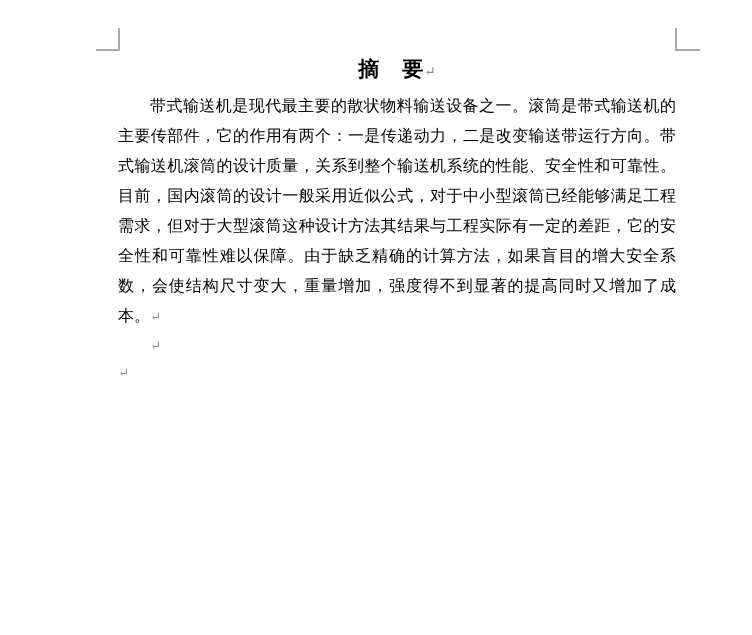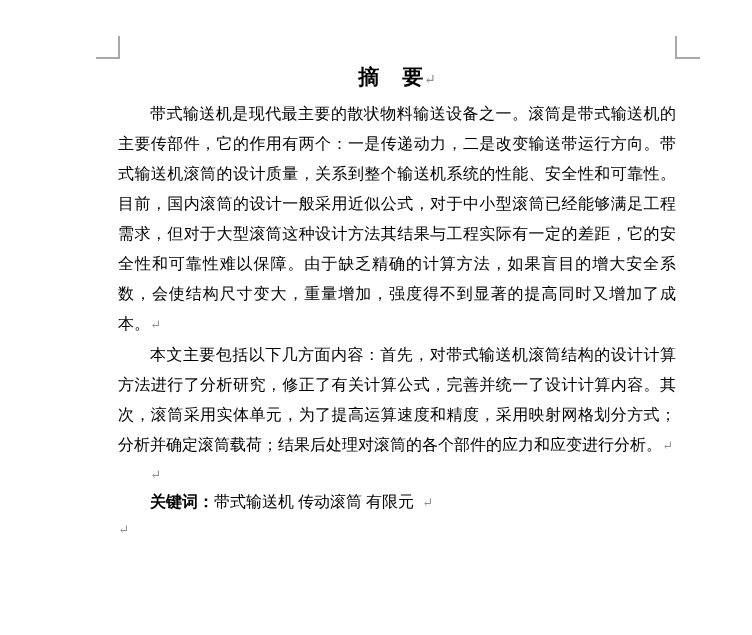--- a/index.html
+++ b/index.html
@@ -6,21 +6,20 @@
   body {
     width: 752px; height: 635px;
     background: #ffffff;
     font-family: "Liberation Serif", "DejaVu Serif", serif;
   }
   .page {
     position: relative;
     width: 752px; height: 622px;
     background: #ffffff;
     overflow: hidden;
-    margin-top: 8px;
   }
   
   .crop { position: absolute; background: #a9a9a9; }
   .crop-tl-v { left: 118px; top: 28px; width: 2px;  height: 23px; }
   .crop-tl-h { left: 96px;  top: 49px; width: 24px; height: 2px;  }
   .crop-tr-v { left: 675px; top: 28px; width: 2px;  height: 23px; }
   .crop-tr-h { left: 675px; top: 49px; width: 25px; height: 2px;  }
 
   .content {
     position: absolute;
@@ -78,31 +77,25 @@
   <div class="content">
 
     <div class="title-line">
       <span>摘　要</span><span class="pmark">↵</span>
     </div>
 
     <p class="para">
       <span>带式输送机是现代最主要的散状物料输送设备之一。滚筒是带式输送机的主要传部件，它的作用有两个：一是传递动力，二是改变输送带运行方向。带式输送机滚筒的设计质量，关系到整个输送机系统的性能、安全性和可靠性。目前，国内滚筒的设计一般采用近似公式，对于中小型滚筒已经能够满足工程需求，但对于大型滚筒这种设计方法其结果与工程实际有一定的差距，它的安全性和可靠性难以保障。由于缺乏精确的计算方法，如果盲目的增大安全系数，会使结构尺寸变大，重量增加，强度得不到显著的提高同时又增加了成本。</span><span class="pmark">↵</span>
     </p>
 
-    <p class="para">
-      <span>本文主要包括以下几方面内容：首先，对带式输送机滚筒结构的设计计算方法进行了分析研究，修正了有关计算公式，完善并统一了设计计算内容。其次，滚筒采用实体单元，为了提高运算速度和精度，采用映射网格划分方式；分析并确定滚筒载荷；结果后处理对滚筒的各个部件的应力和应变进行分析。</span><span class="pmark">↵</span>
-    </p>
 
 
     <div class="empty-line">
       <span class="pmark">↵</span>
     </div>
 
-    <p class="kw-line">
-      <span class="kw-label">关键词：</span><span>带式输送机 传动滚筒 有限元</span><span class="pmark">↵</span>
-    </p>
 
     <div class="final-line">
       <span class="pmark">↵</span>
     </div>
 
   </div>
 </div>
 
 </body></html>

